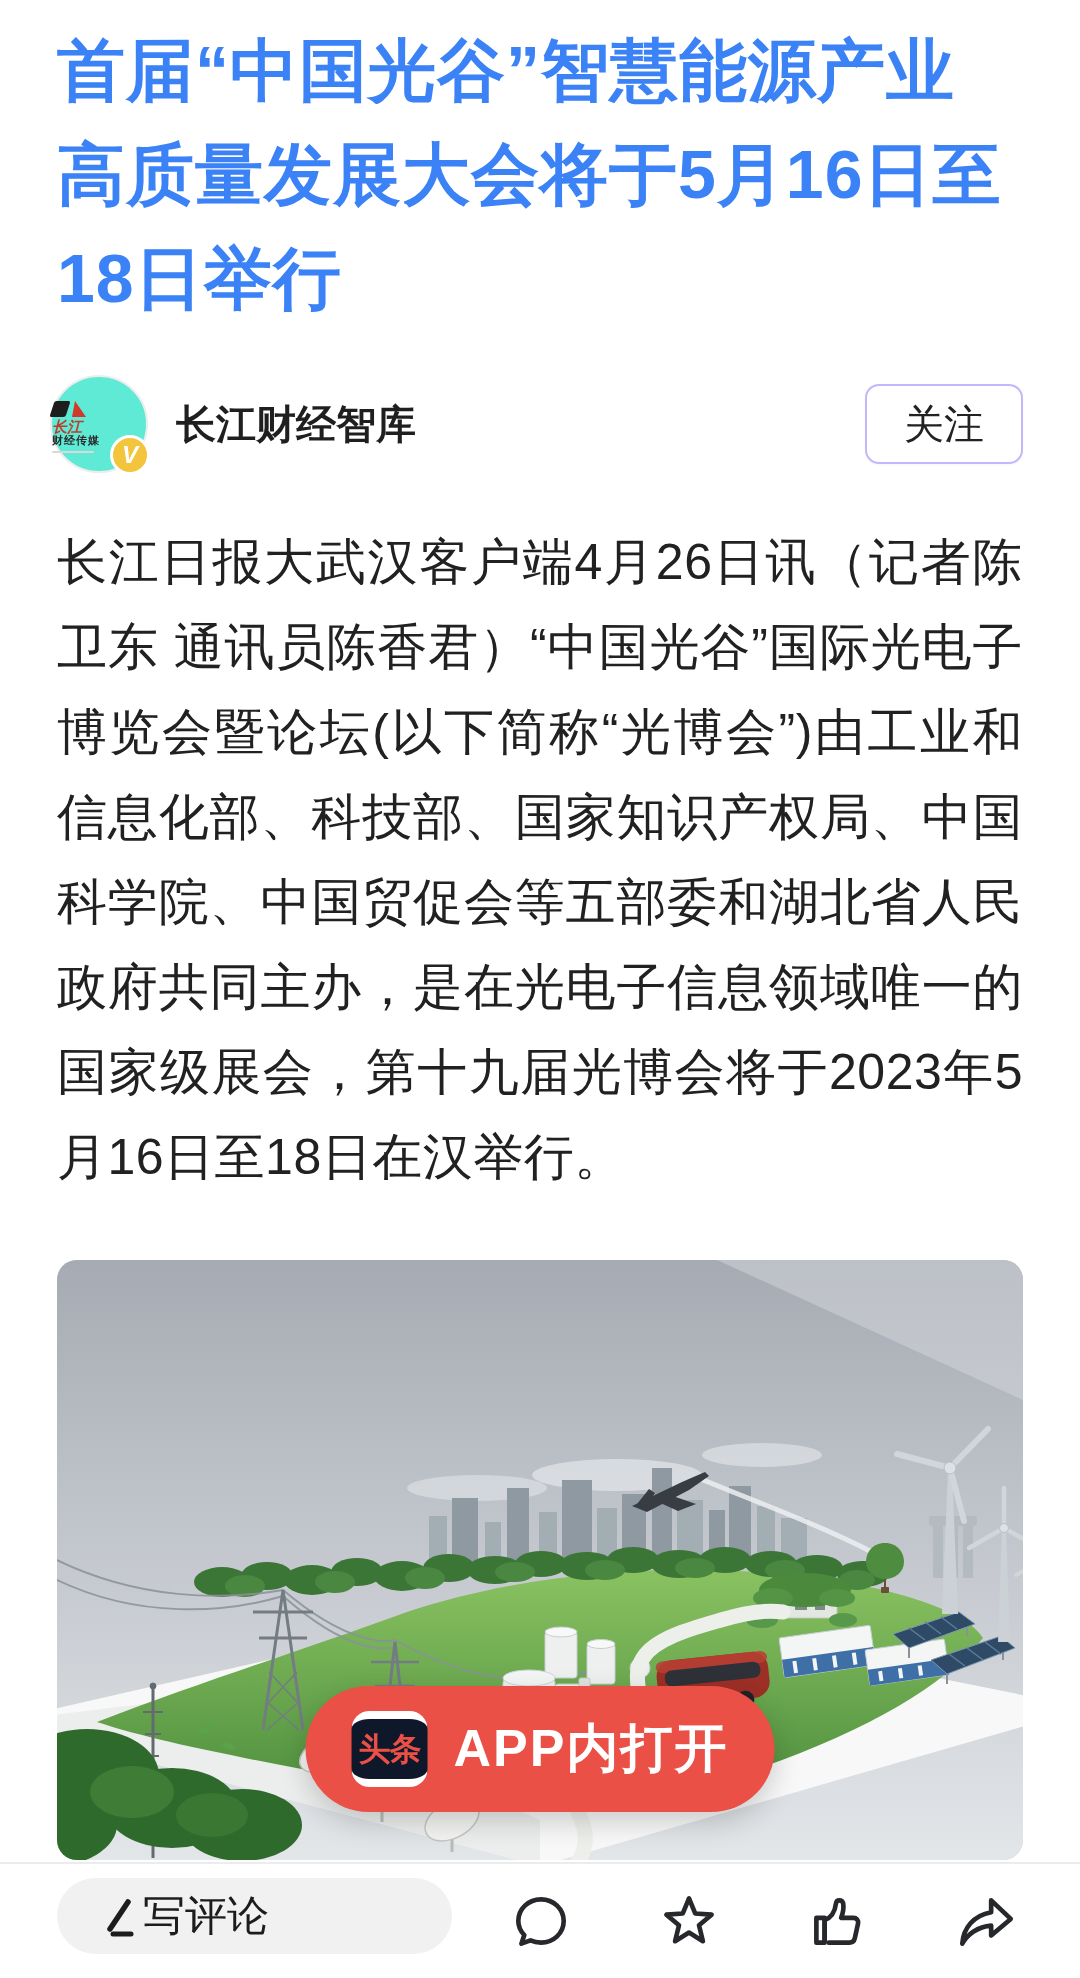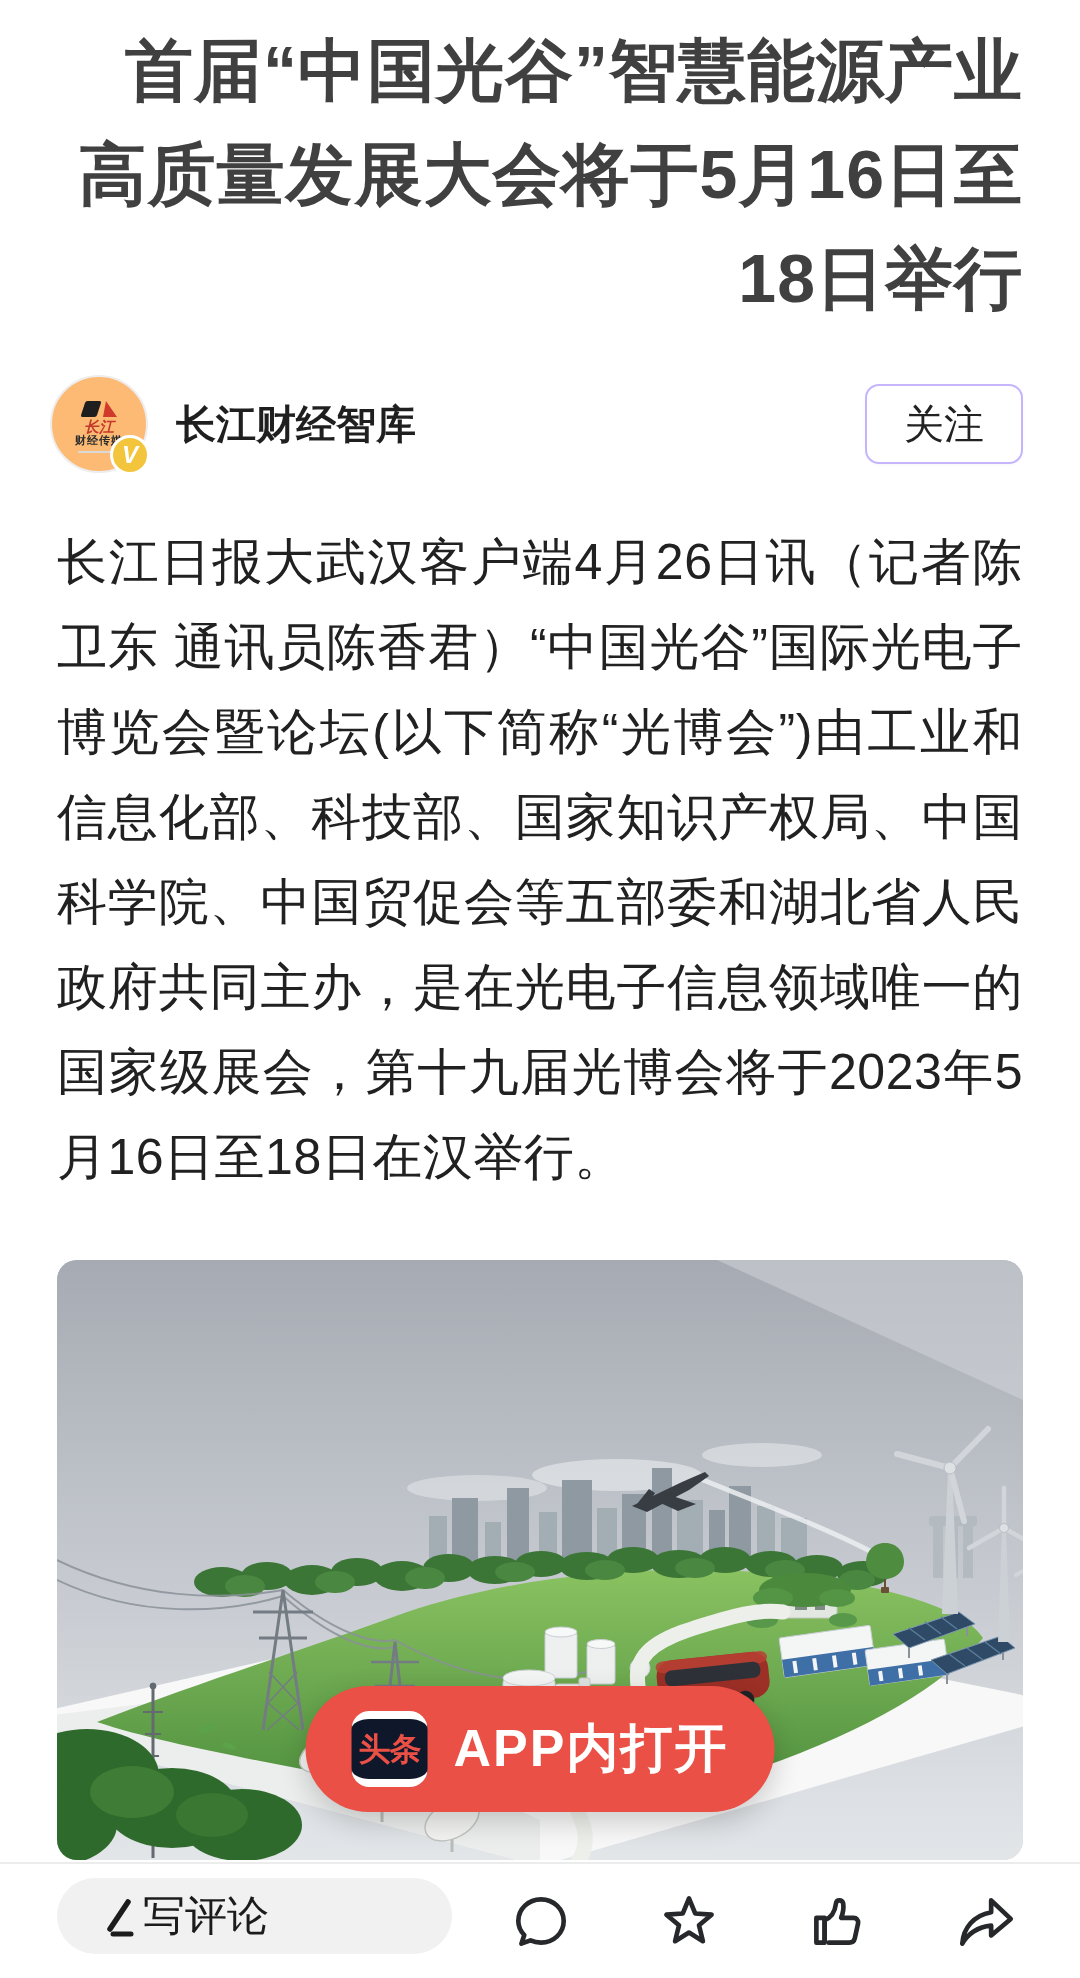--- a/index.html
+++ b/index.html
@@ -3,28 +3,28 @@
 <meta charset="utf-8">
 <style>
   html,body{margin:0;padding:0;background:#fff;}
   .page{
     position:relative;width:1080px;height:1978px;background:#ffffff;overflow:hidden;
     font-family:"Liberation Sans","DejaVu Sans",sans-serif;
   }
   
   .title{
     position:absolute;left:57px;width:966px;top:18px;margin:0;
-    font-size:68px;line-height:104px;font-weight:700;color:#404040;letter-spacing:1px;text-align:right;
+    font-size:68px;line-height:104px;font-weight:700;color:#3b82f6;letter-spacing:1px;
   }
   
   .author-row{position:absolute;left:50px;right:57px;top:372px;height:104px;display:flex;align-items:center;}
   .avatar{
-    position:relative;width:98px;height:98px;border-radius:50%;background:#fdba74;
+    position:relative;width:98px;height:98px;border-radius:50%;background:#5eead4;
     border:2px solid #ededed;box-sizing:border-box;flex:0 0 auto;overflow:visible;
-    display:flex;flex-direction:column;align-items:center;justify-content:center;
+    display:flex;flex-direction:column;justify-content:center;
   }
   .logo-mark{display:flex;align-items:flex-end;gap:2px;height:22px;margin-bottom:2px;}
   .lm-black{width:16px;height:16px;background:#1e1e1e;transform:skewX(-18deg);border-radius:2px;}
   .lm-red{width:0;height:0;border-left:7px solid transparent;border-right:7px solid transparent;border-bottom:16px solid #cf3a2b;transform:skewX(14deg);}
   .brand-top{font-size:15px;font-weight:700;font-style:italic;color:#c23a2b;line-height:15px;}
   .brand-bottom{font-size:11px;font-weight:700;color:#2c2c2c;line-height:13px;letter-spacing:1px;}
   .brand-rule{width:42px;height:2px;background:#d9d9d9;margin-top:4px;border-radius:1px;}
   .v-badge{
     position:absolute;right:-4px;bottom:-4px;width:40px;height:40px;border-radius:50%;
     background:#f3c53d;border:3px solid #fff;color:#fff;font-weight:700;font-style:italic;

